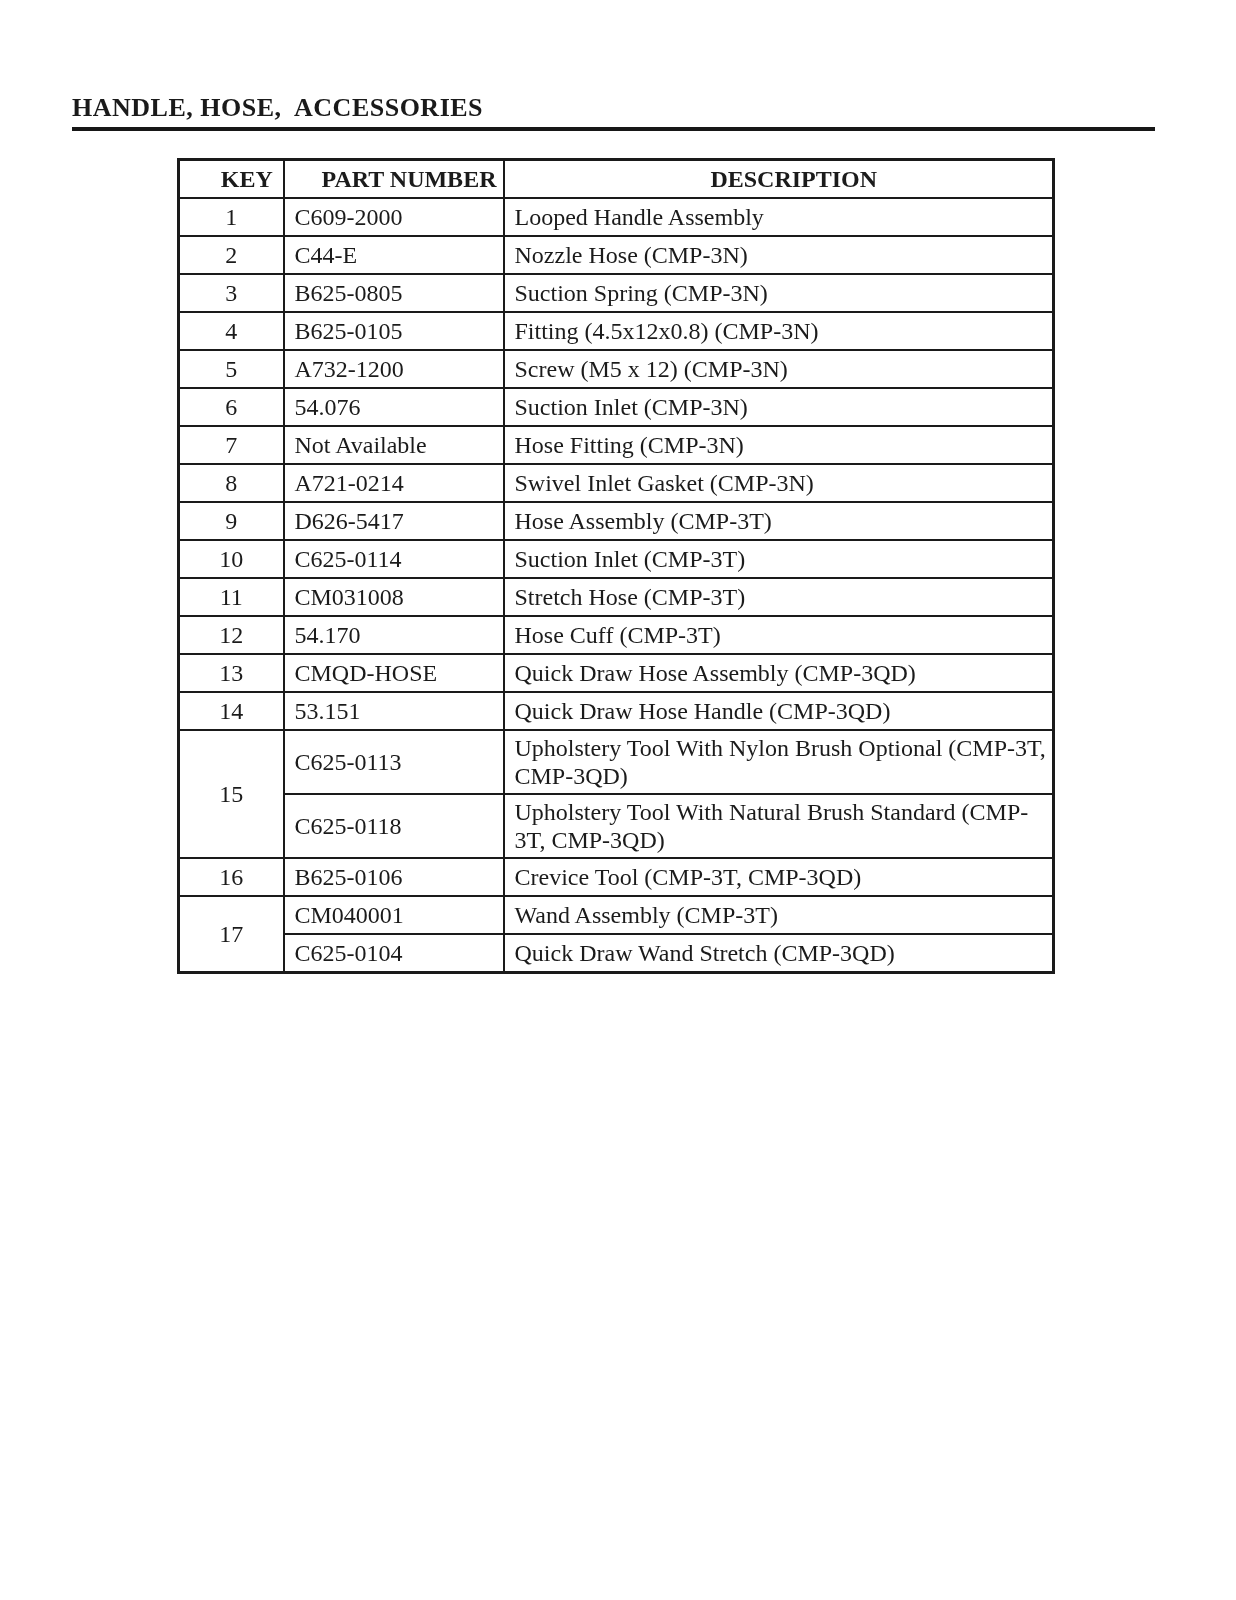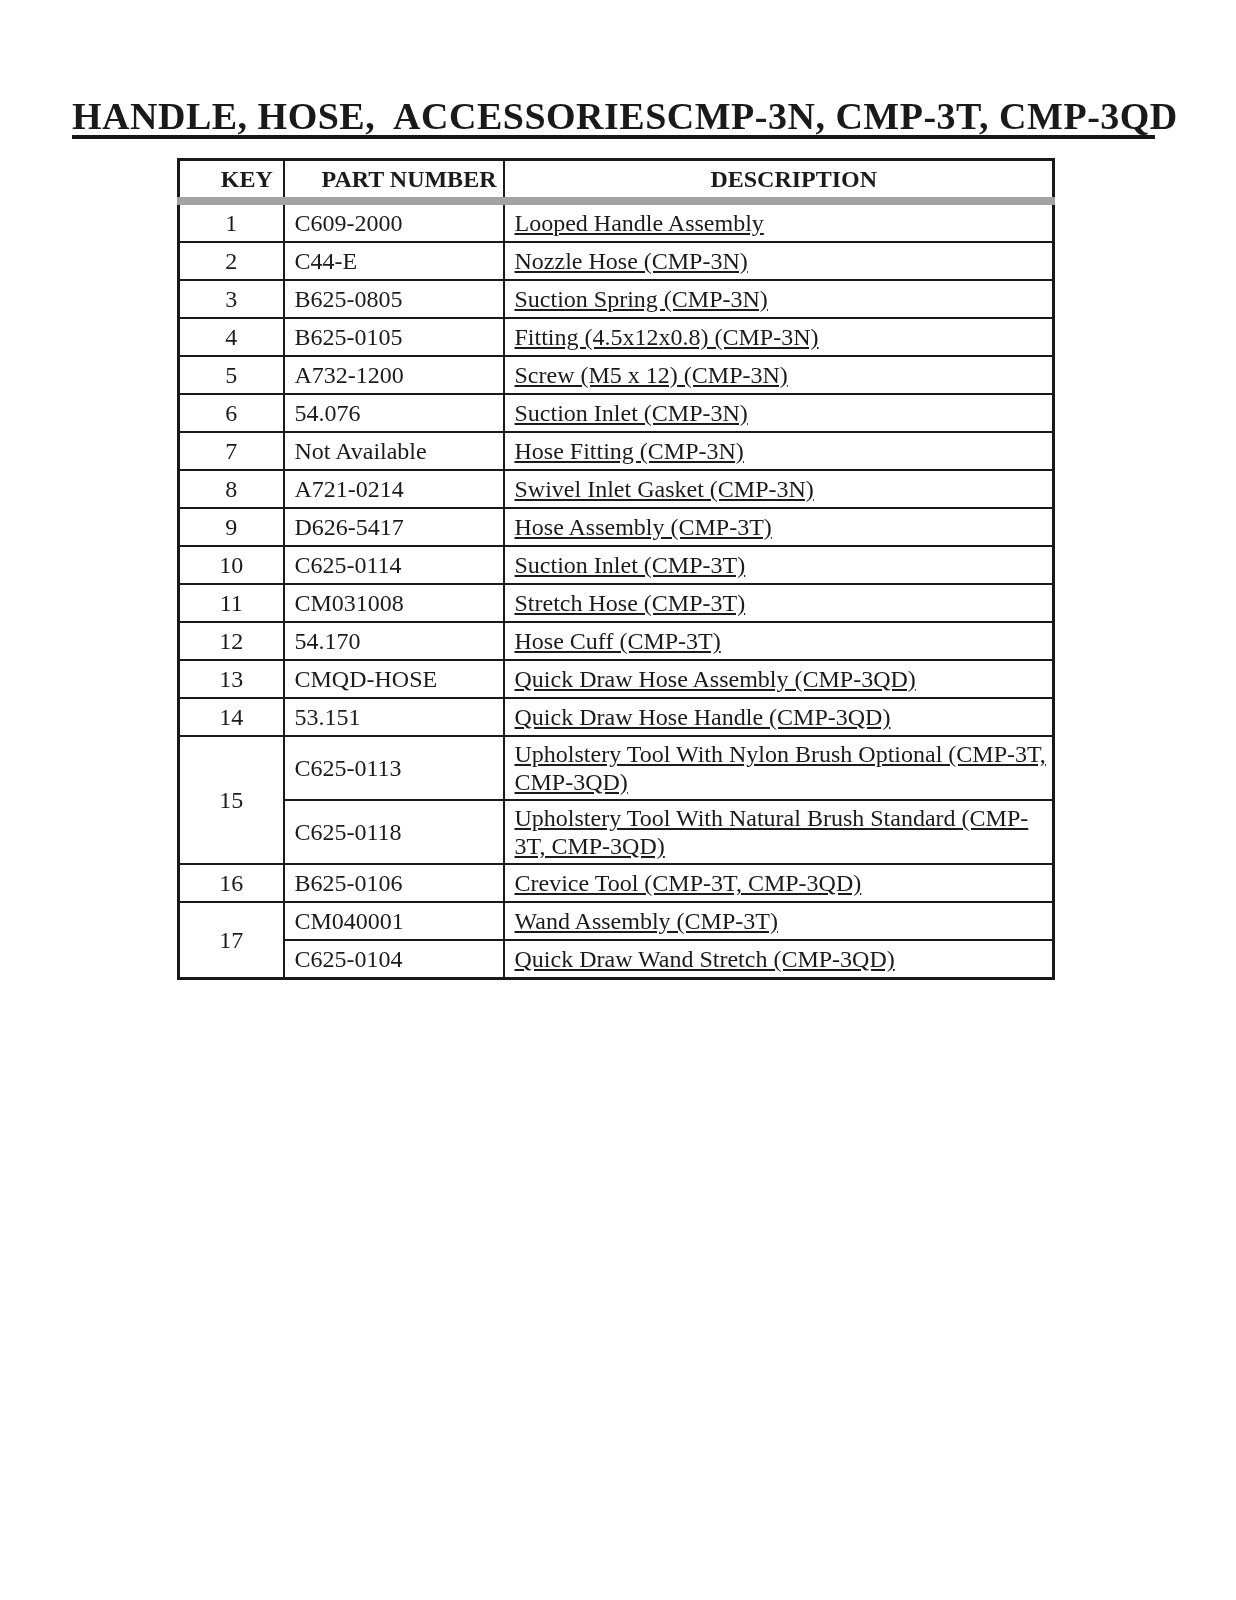--- a/index.html
+++ b/index.html
@@ -14,21 +14,21 @@
 
   
   .doc-title {
     position: absolute;
     left: 72px;
     top: 72px;
     width: 1083px;
     display: flex;
     justify-content: space-between;
     align-items: baseline;
-    font-size: 38px;
+    font-size: 26px;
     font-weight: bold;
     line-height: 38px;
     letter-spacing: 0.5px;
     border-bottom: 4px solid #171717;
     padding-bottom: 0px;
     white-space: pre;
   }
 
   
   table.parts {
@@ -41,44 +41,43 @@
     font-size: 24px;
     color: #1b1b1b;
   }
   table.parts th, table.parts td {
     border: 2px solid #1a1a1a;
     vertical-align: middle;
     line-height: 28px;
     overflow: hidden;
   }
   table.parts { border: 3px solid #1a1a1a; }
-  table.parts thead th { border-bottom: 8px solid #a3a3a3; padding-left: 32px; }
+  table.parts thead th { border-bottom: 1px solid #a3a3a3; padding-left: 32px; }
 
   col.c-key  { width: 105px; }
   col.c-part { width: 220px; }
   col.c-desc { width: 550px; }
 
   table.parts th { font-weight: bold; }
   .th-key  { text-align: center; }
   .th-part { text-align: center; padding-left: 10px; }
   .th-desc { text-align: center; }
 
   td.key  { text-align: center; }
   td.part { text-align: left; padding-left: 10px; }
-  td.desc { text-align: left; padding-left: 10px; padding-right: 6px; text-decoration: underline; }
+  td.desc { text-align: left; padding-left: 10px; padding-right: 6px; }
 
   tr.single td, tr.single th { height: 34px; }
   tr.tall td { height: 60px; }
 </style>
 </head>
 <body>
 
 <h1 class="doc-title">
   <span>HANDLE, HOSE,  ACCESSORIES</span>
-  <span>CMP-3N, CMP-3T, CMP-3QD</span>
 </h1>
 
 <table class="parts">
   <colgroup>
       <col class="c-key">
       <col class="c-part">
       <col class="c-desc">
     </colgroup>
   <thead>
     <tr class="single">

